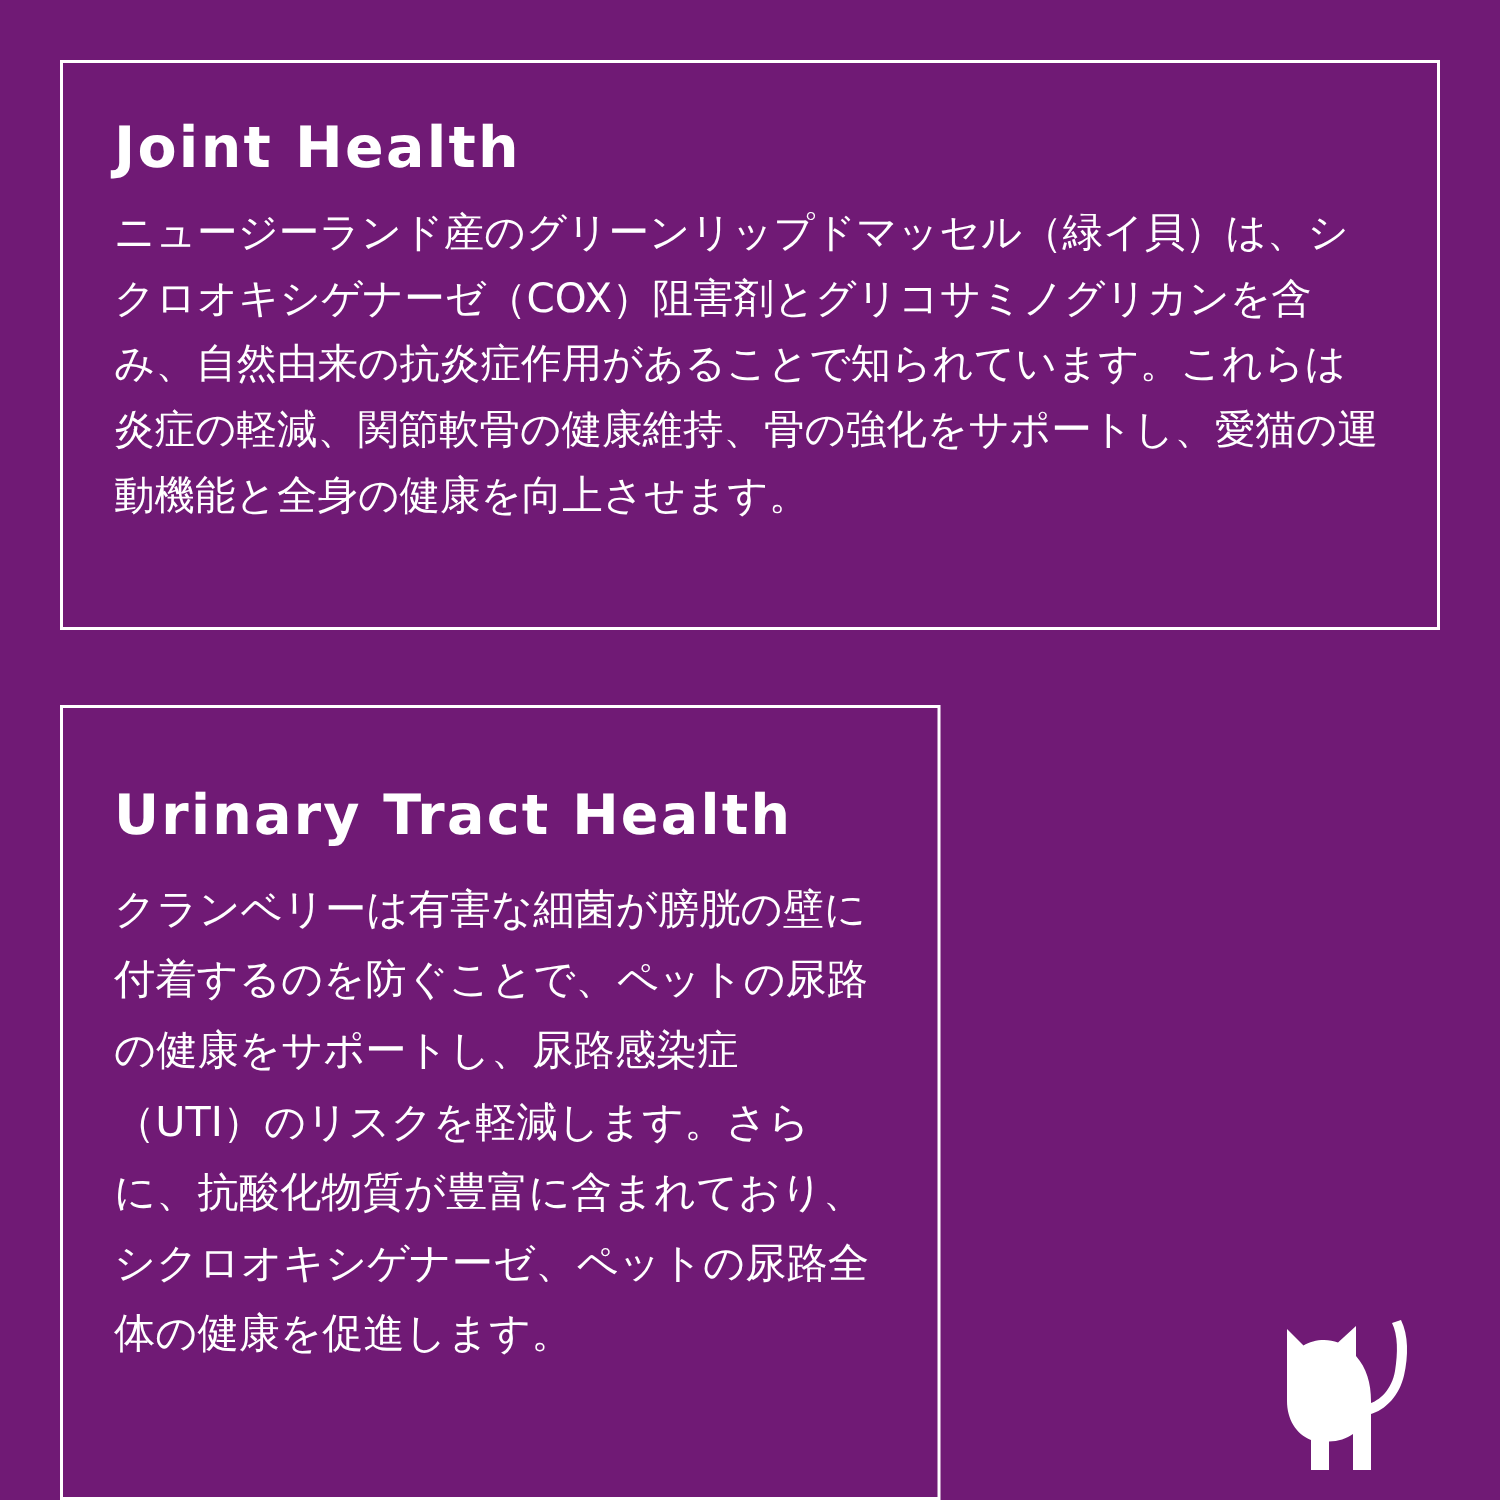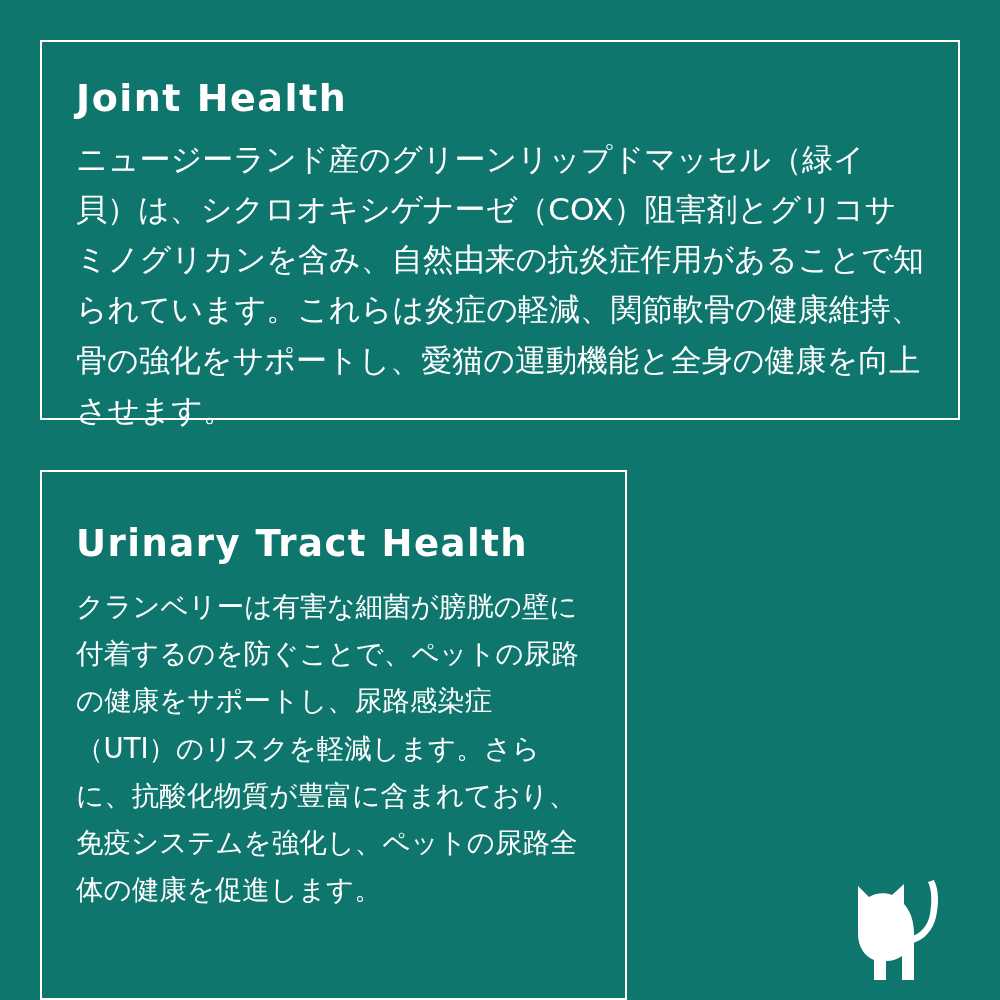--- a/index.html
+++ b/index.html
@@ -11,21 +11,21 @@
     width: 1000px;
     height: 1000px;
     overflow: hidden;
     font-family: "Liberation Sans", sans-serif;
     color: #ffffff;
     position: relative;
   }
   .page {
     position: absolute;
     inset: 0;
-    background: #0f766e;
+    background: #701a75;
   }
 
   .card {
     position: absolute;
     border: 2px solid #ffffff;
     box-sizing: border-box;
   }
 
   .card-joint {
     left: 40px;
@@ -50,21 +50,21 @@
     letter-spacing: 1.5px;
     line-height: 1.1;
     margin: 0 0 14px 0;
     color: #ffffff;
     white-space: nowrap;
   }
 
   .card-body {
     font-family: "DejaVu Sans", sans-serif;
     font-weight: 400;
-    font-size: 31px;
+    font-size: 27px;
     line-height: 1.62;
     color: #ffffff;
     margin: 0;
     letter-spacing: 0px;
   }
 
   .card-urinary .card-title {
     font-size: 37px;
     margin-bottom: 18px;
   }
@@ -86,21 +86,21 @@
 
 <div class="page">
 
   <div class="card card-joint">
     <h2 class="card-title">Joint Health</h2>
     <p class="card-body">ニュージーランド産のグリーンリップドマッセル（緑イ貝）は、シクロオキシゲナーゼ（COX）阻害剤とグリコサミノグリカンを含み、自然由来の抗炎症作用があることで知られています。これらは炎症の軽減、関節軟骨の健康維持、骨の強化をサポートし、愛猫の運動機能と全身の健康を向上させます。</p>
   </div>
 
   <div class="card card-urinary">
     <h2 class="card-title">Urinary Tract Health</h2>
-    <p class="card-body">クランベリーは有害な細菌が膀胱の壁に付着するのを防ぐことで、ペットの尿路の健康をサポートし、尿路感染症（UTI）のリスクを軽減します。さらに、抗酸化物質が豊富に含まれており、免疫システムを強化し、ペットの尿路全体の健康を促進します。</p>
+    <p class="card-body">クランベリーは有害な細菌が膀胱の壁に付着するのを防ぐことで、ペットの尿路の健康をサポートし、尿路感染症（UTI）のリスクを軽減します。さらに、抗酸化物質が豊富に含まれており、シクロオキシゲナーゼ、ペットの尿路全体の健康を促進します。</p>
   </div>
 
   <div class="cat-silhouette">
     <svg viewBox="0 0 130 130" width="130" height="130" aria-hidden="true">
       <path fill="#ffffff" d="
         M30 48
         L30 26
         L41 37
         C47 33 57 32 64 35
         L76 24

